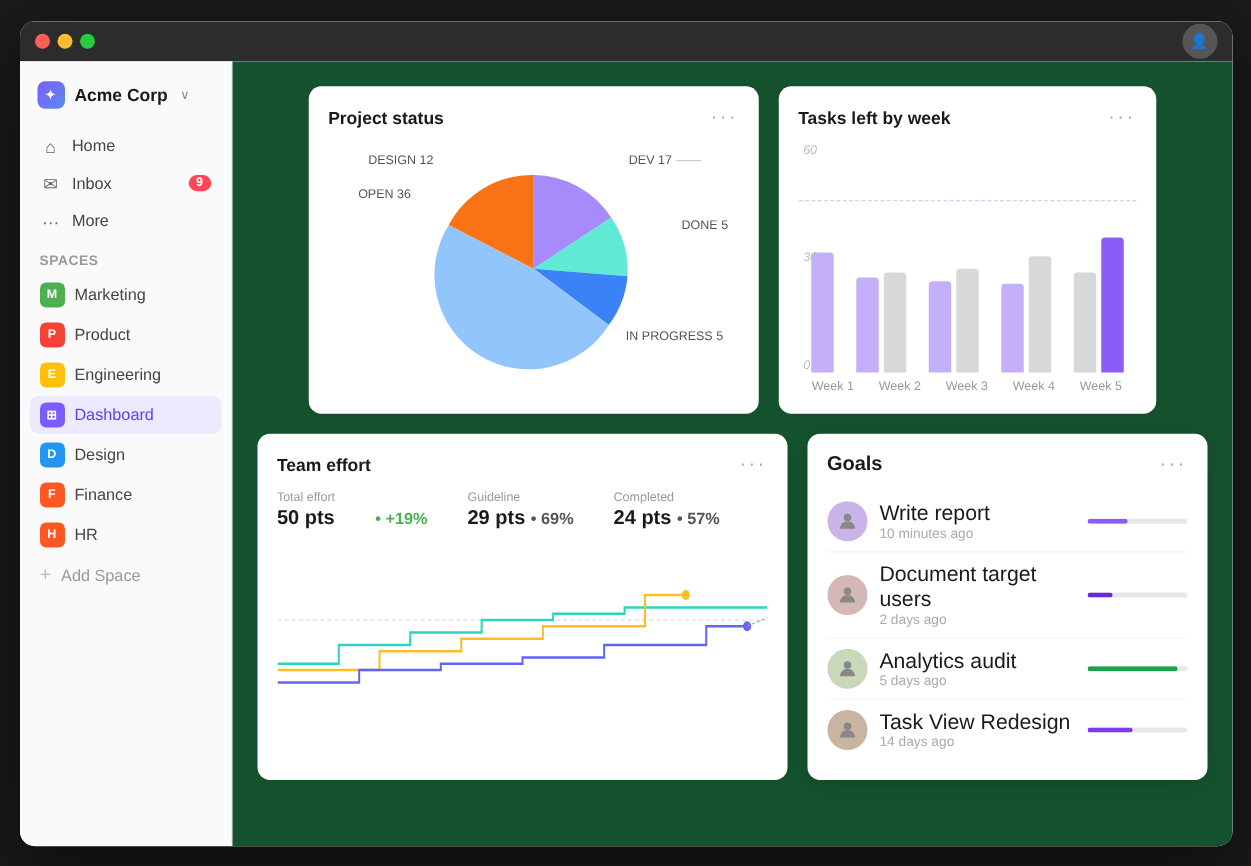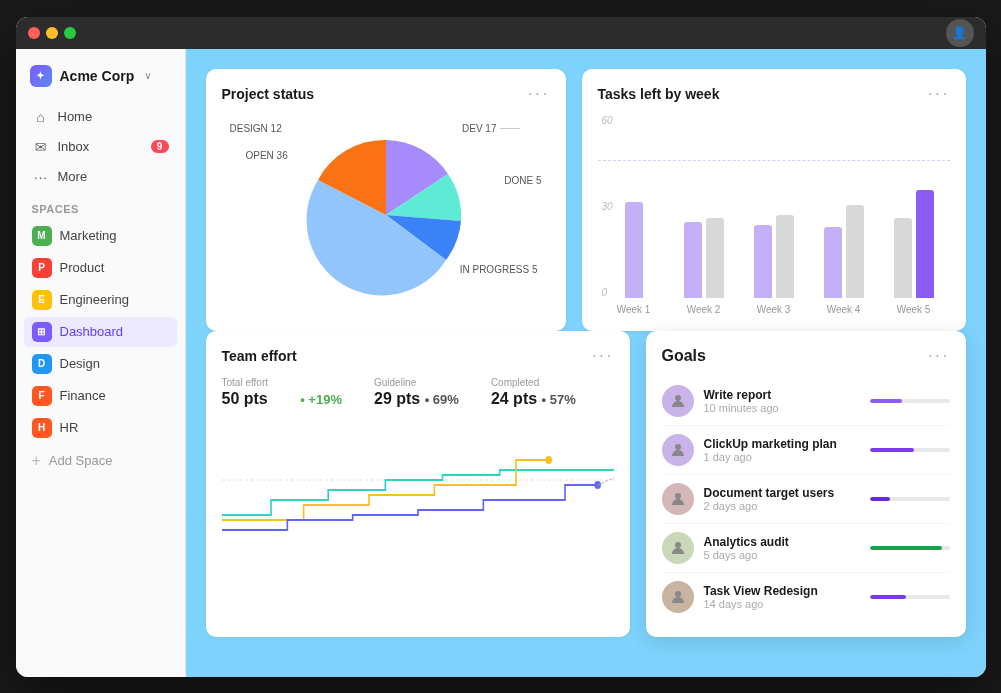--- a/index.html
+++ b/index.html
@@ -146,25 +146,27 @@
       padding: 5px 8px;
       cursor: pointer;
       font-size: 13px;
       color: #999;
       margin: 4px 8px 0;
       border-radius: 6px;
     }
     
     .content {
       flex: 1;
-      background: #7dd3fc;
+      background: #14532d;
       overflow: auto;
       padding: 20px;
       display: flex;
       flex-direction: column;
+      gap: 16px;
+      align-items: center;
     }
     .dashboard-grid-top {
       display: flex;
       gap: 16px;
     }
     .card {
       background: white;
       border-radius: 10px;
       padding: 16px;
       box-shadow: 0 1px 4px rgba(0,0,0,0.06);
@@ -303,22 +305,22 @@
       border-radius: 50%;
       background: #ddd;
       flex-shrink: 0;
       overflow: hidden;
       display: flex; align-items: center; justify-content: center;
       font-size: 12px;
       color: #888;
     }
     .goal-info { flex: 1; }
     .goal-name {
-      font-size: 12px;
-      font-weight: 700;
+      font-size: 17px;
+      font-weight: 400;
       color: #1a1a1a;
     }
     .goal-time {
       font-size: 11px;
       color: #aaa;
     }
     .goal-progress {
       width: 80px;
       height: 4px;
       background: #e8e8e8;
@@ -436,21 +438,21 @@
               <path d="M0,0 L-68,-35 A75,75,0,0,1,0,-75 Z" fill="#f97316"></path>
             </svg>
 
             <div style="position:absolute; top:8px; right:30px; font-size:10px; color:#555; display:flex; align-items:center; gap:3px;">
               <span>DEV 17</span>
               <div style="width:20px; height:1px; background:#ccc;"></div>
             </div>
             <div style="position:absolute; top:60px; right:8px; font-size:10px; color:#555;">DONE 5</div>
             <div style="position:absolute; bottom:40px; right:12px; font-size:10px; color:#555;">IN PROGRESS 5</div>
             <div style="position:absolute; top:35px; left:24px; font-size:10px; color:#555;">OPEN 36</div>
-            <div style="position:absolute; top:8px; left:8px; font-size:10px; color:#555;">DESIGN 12</div>
+            <div style="position:absolute; top:8px; left:32px; font-size:10px; color:#555;">DESIGN 12</div>
           </div>
         </div>
 
         <div class="card tasks-left-card">
           <div class="card-header">
             <span class="card-title">Tasks left by week</span>
             <span class="card-menu">···</span>
           </div>
           <div class="bar-chart-area">
             <div class="bar-chart-inner">
@@ -567,35 +569,20 @@
             </div>
             <div class="goal-info">
               <div class="goal-name">Write report</div>
               <div class="goal-time">10 minutes ago</div>
             </div>
             <div class="goal-progress">
               <div class="goal-progress-fill" style="width:40%; background:#8b5cf6;"></div>
             </div>
           </div>
           <div class="goal-item">
-            <div class="goal-avatar" style="background:#c9b3e8;">
-              <svg width="16" height="16" viewBox="0 0 16 16">
-                  <circle cx="8" cy="5" r="3" fill="#888"></circle>
-                  <path d="M2 14c0-3.3 2.7-6 6-6s6 2.7 6 6" fill="#888"></path>
-                </svg>
-            </div>
-            <div class="goal-info">
-              <div class="goal-name">ClickUp marketing plan</div>
-              <div class="goal-time">1 day ago</div>
-            </div>
-            <div class="goal-progress">
-              <div class="goal-progress-fill" style="width:55%; background:#7c3aed;"></div>
-            </div>
-          </div>
-          <div class="goal-item">
             <div class="goal-avatar" style="background:#d4b8b8;">
               <svg width="16" height="16" viewBox="0 0 16 16">
                   <circle cx="8" cy="5" r="3" fill="#888"></circle>
                   <path d="M2 14c0-3.3 2.7-6 6-6s6 2.7 6 6" fill="#888"></path>
                 </svg>
             </div>
             <div class="goal-info">
               <div class="goal-name">Document target users</div>
               <div class="goal-time">2 days ago</div>
             </div>

